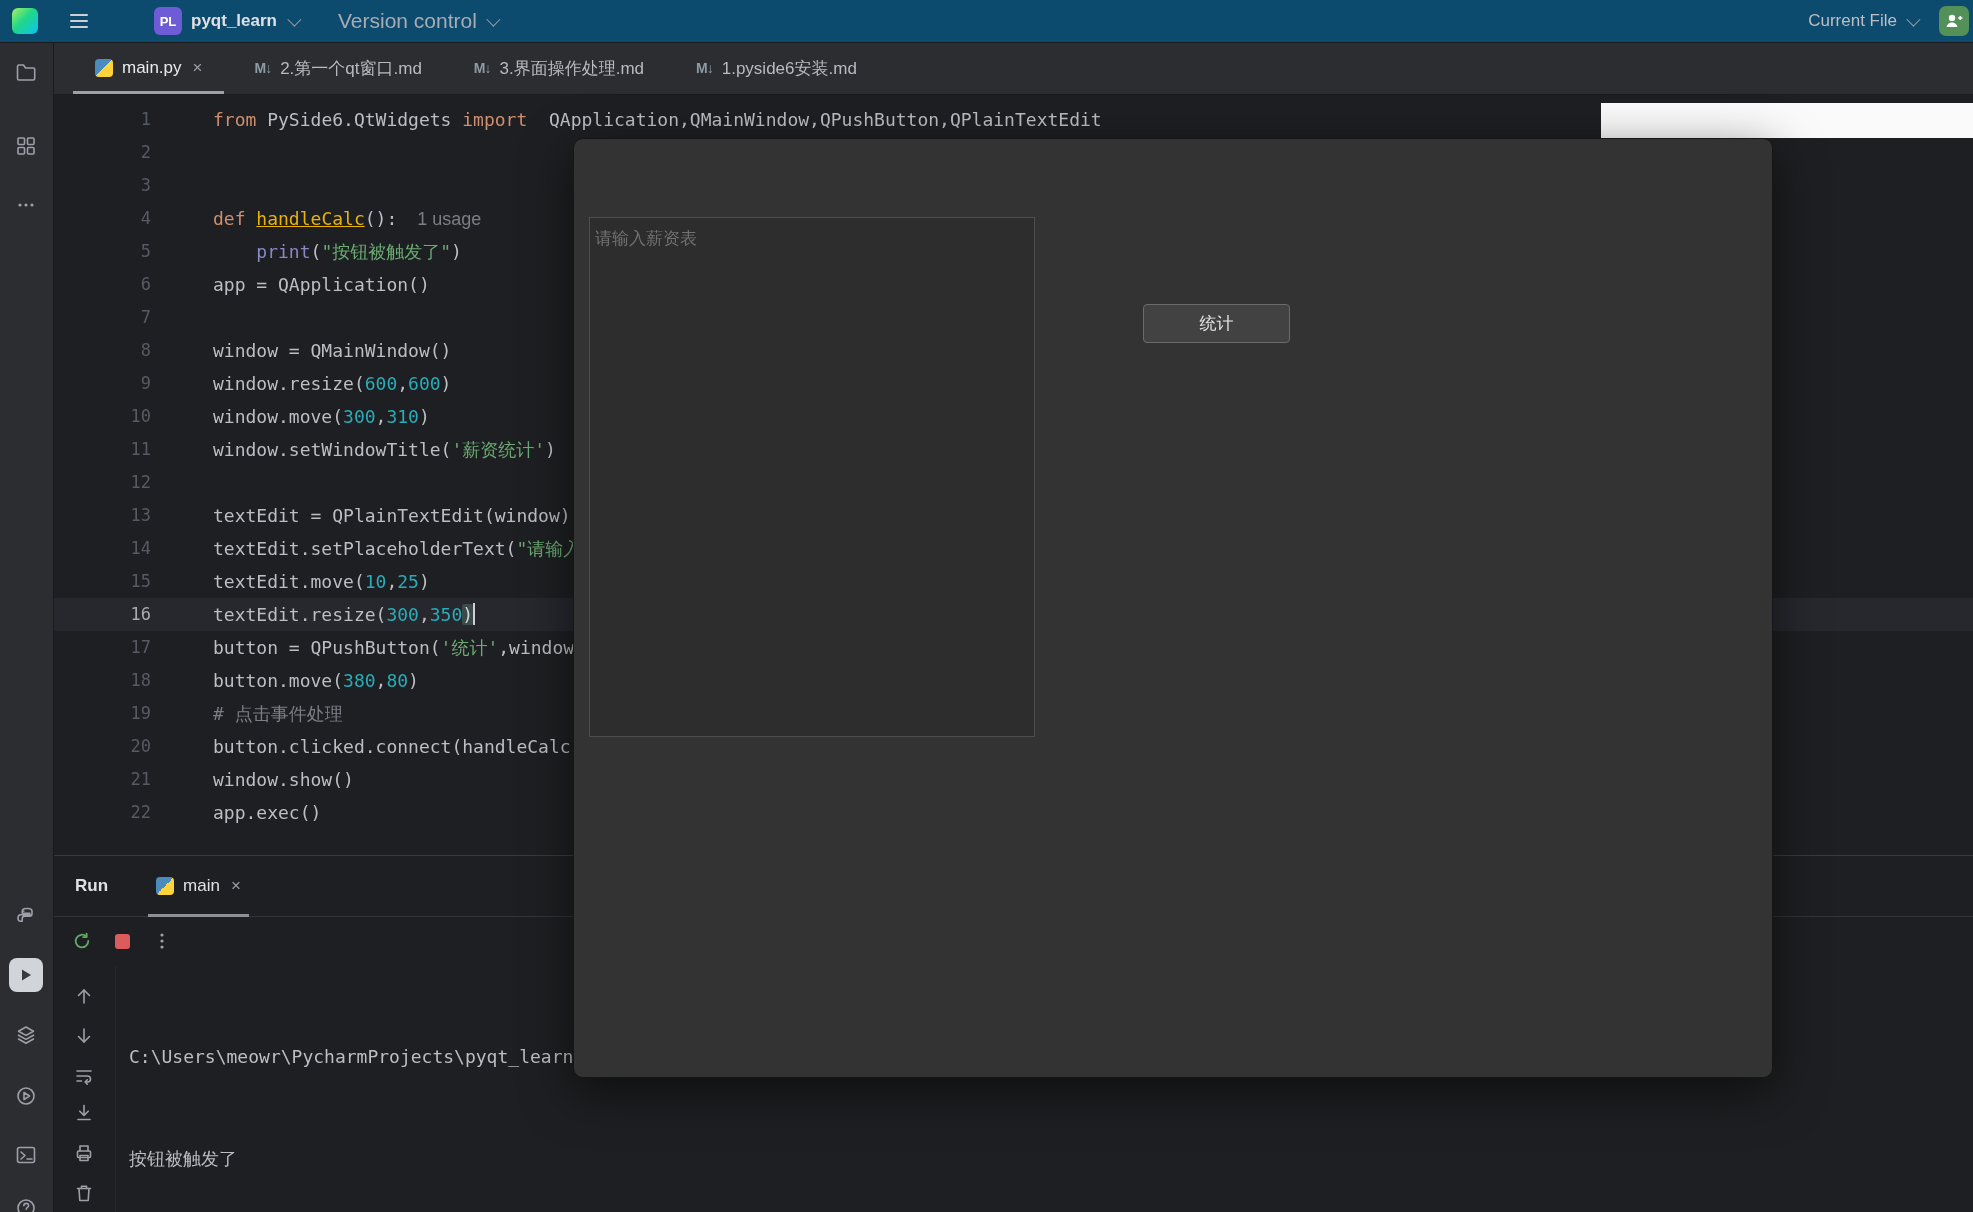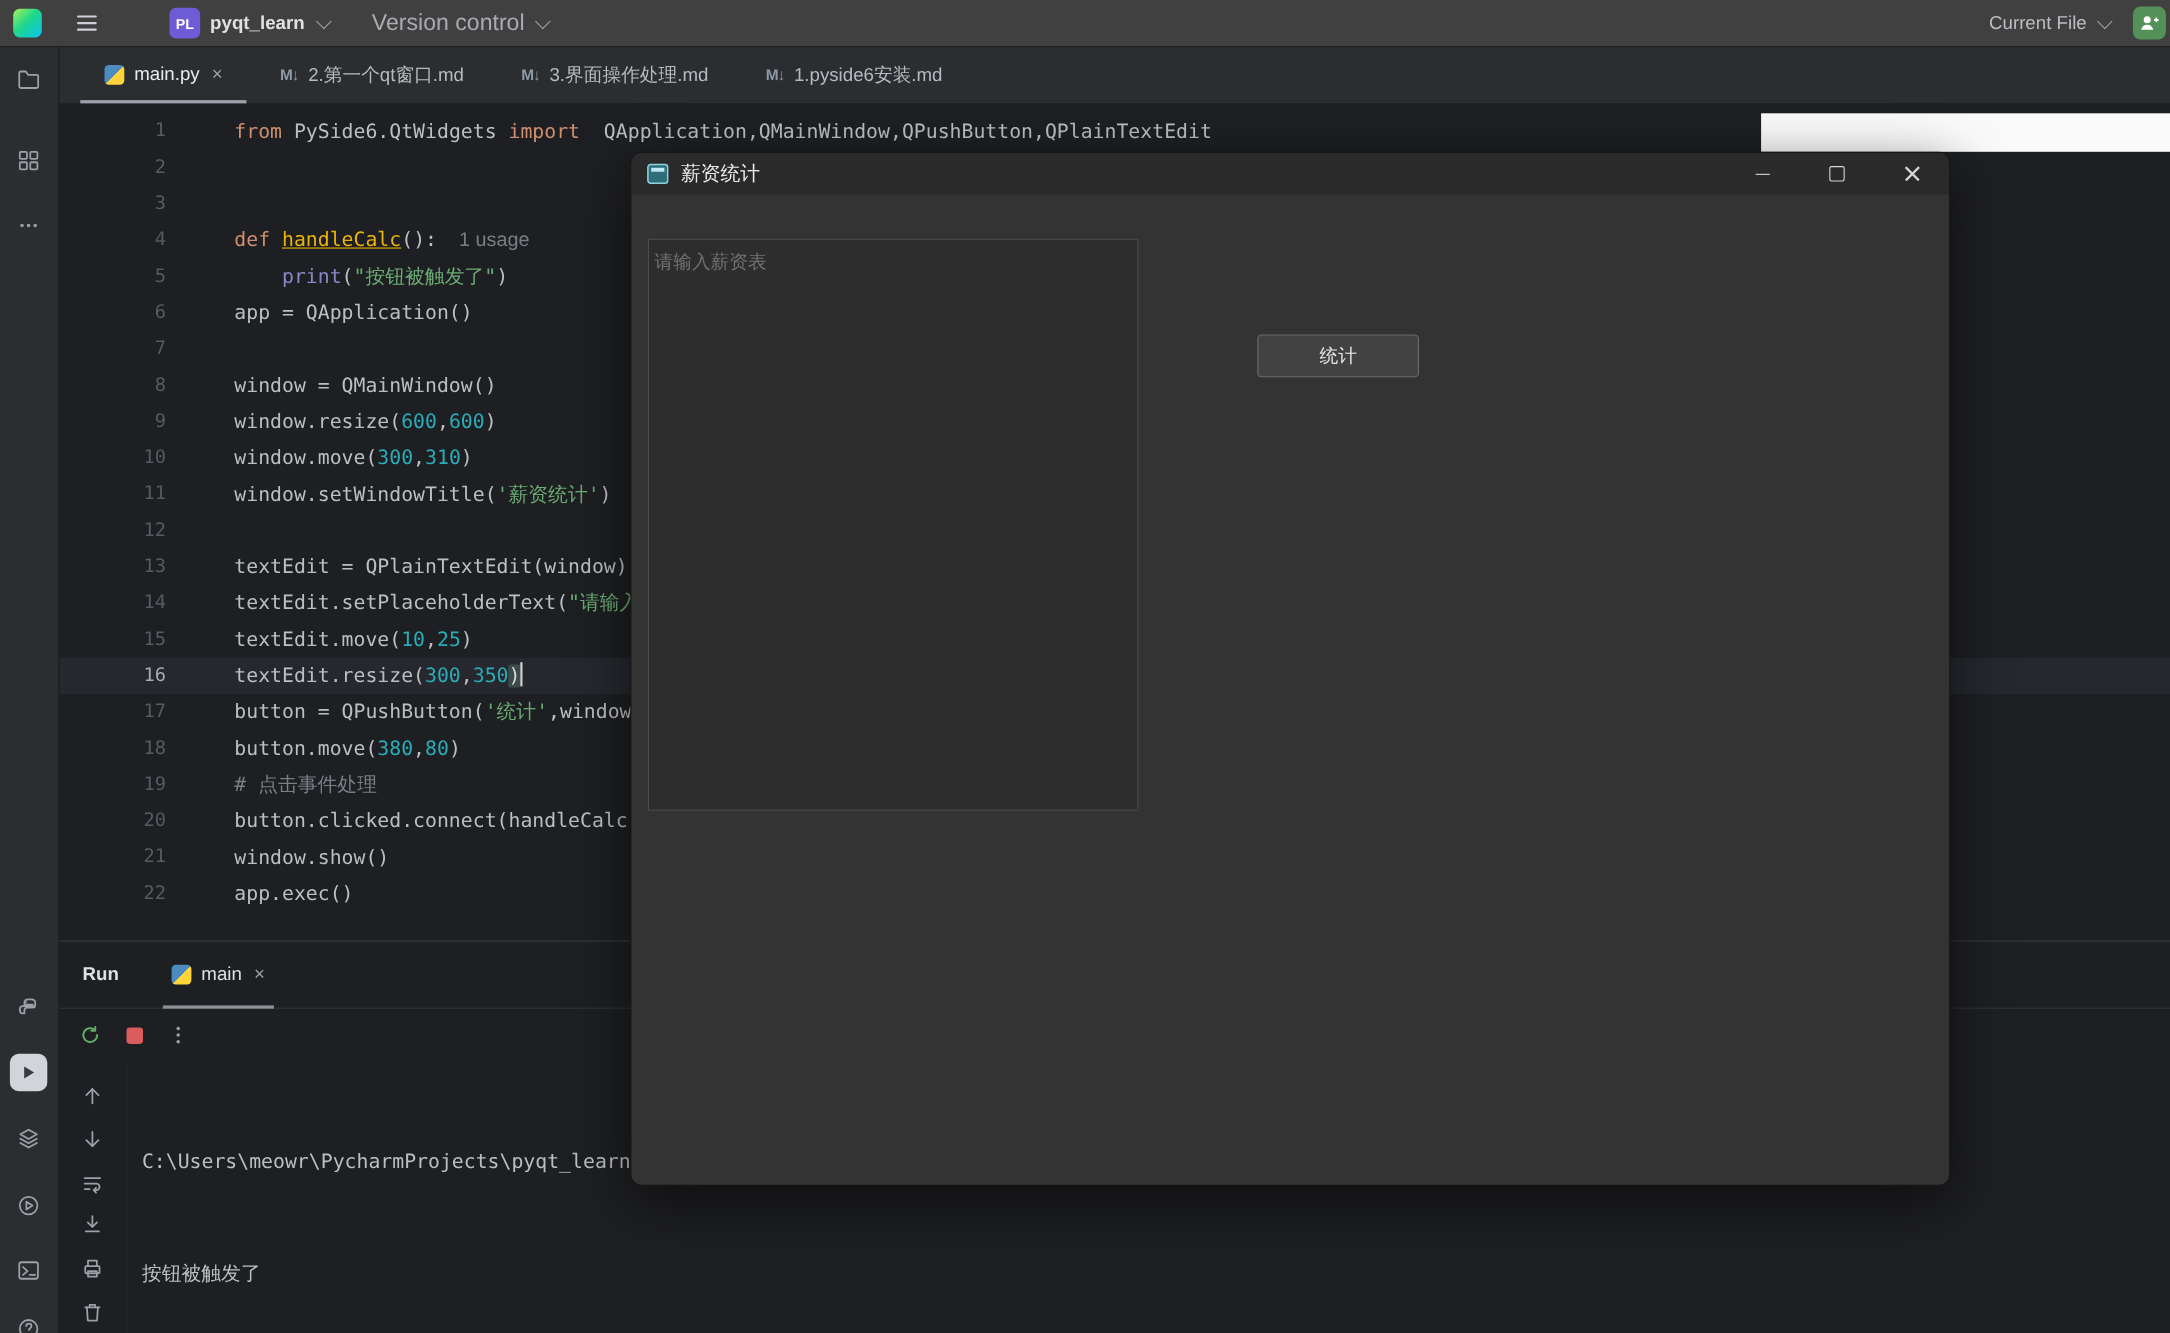--- a/index.html
+++ b/index.html
@@ -4,21 +4,21 @@
 <style>
   html,body{margin:0;padding:0;}
   body{
     width:1973px;height:1212px;overflow:hidden;position:relative;
     background:#1e1f22;
     font-family:"Liberation Sans", sans-serif;
     -webkit-font-smoothing:antialiased;
   }
 
   
-  .topbar{position:absolute;left:0;top:0;width:1973px;height:42px;background:#404040;border-bottom:1px solid #1a1b1e;display:flex;align-items:center;z-index:10;}
+  .topbar{position:absolute;left:0;top:0;width:1973px;height:42px;background:#0c4a6e;border-bottom:1px solid #1a1b1e;display:flex;align-items:center;z-index:10;}
   .pc-logo{width:26px;height:26px;border-radius:6px;margin-left:12px;
     background:linear-gradient(135deg,#a6f25c 0%,#21d789 45%,#07c3f2 100%);}
   .burger{margin-left:32px;display:flex;flex-direction:column;gap:4px;cursor:pointer;}
   .burger span{display:block;width:18px;height:2px;background:#ced0d6;border-radius:1px;}
   .proj{margin-left:66px;display:flex;align-items:center;gap:9px;cursor:pointer;}
   .pl-badge{width:28px;height:28px;border-radius:6px;background:#6e5bd6;color:#ffffff;font-size:13px;font-weight:bold;display:flex;align-items:center;justify-content:center;}
   .proj-name{color:#dfe1e5;font-size:17px;font-weight:600;}
   .chev{width:9px;height:9px;border-right:1.8px solid #9da0a8;border-bottom:1.8px solid #9da0a8;transform:rotate(45deg) translateY(-2px);margin-left:2px;}
   .vcs{margin-left:40px;display:flex;align-items:center;gap:8px;color:#a8abb2;font-size:21px;cursor:pointer;}
   .topbar-right{margin-left:auto;display:flex;align-items:center;gap:22px;margin-right:4px;}
@@ -308,33 +308,15 @@
       </div>
     </div>
     <div class="console-text">
       <div>C:\Users\meowr\PycharmProjects\pyqt_learn</div>
       <div>按钮被触发了</div>
     </div>
   </div>
 </div>
 
 <div class="qtwin">
-  <div class="qt-titlebar">
-    <svg class="qt-appicon" viewBox="0 0 20 20">
-      <rect x="1" y="1.5" width="18" height="17" rx="2.5" fill="#2e6e78" stroke="#8fd3e2" stroke-width="1.4"></rect>
-      <rect x="4" y="4.5" width="12" height="3.6" fill="#bfe9f2"></rect>
-    </svg>
-    <span class="qt-title">薪资统计</span>
-    <div class="qt-controls">
-      <div class="qt-ctl">
-          <div class="glyph-min"></div>
-        </div>
-      <div class="qt-ctl">
-          <div class="glyph-max"></div>
-        </div>
-      <div class="qt-ctl">
-          <div class="glyph-close"></div>
-        </div>
-    </div>
-  </div>
   <div class="qt-textedit">请输入薪资表</div>
   <div class="qt-button">统计</div>
 </div>
 
 </body></html>

